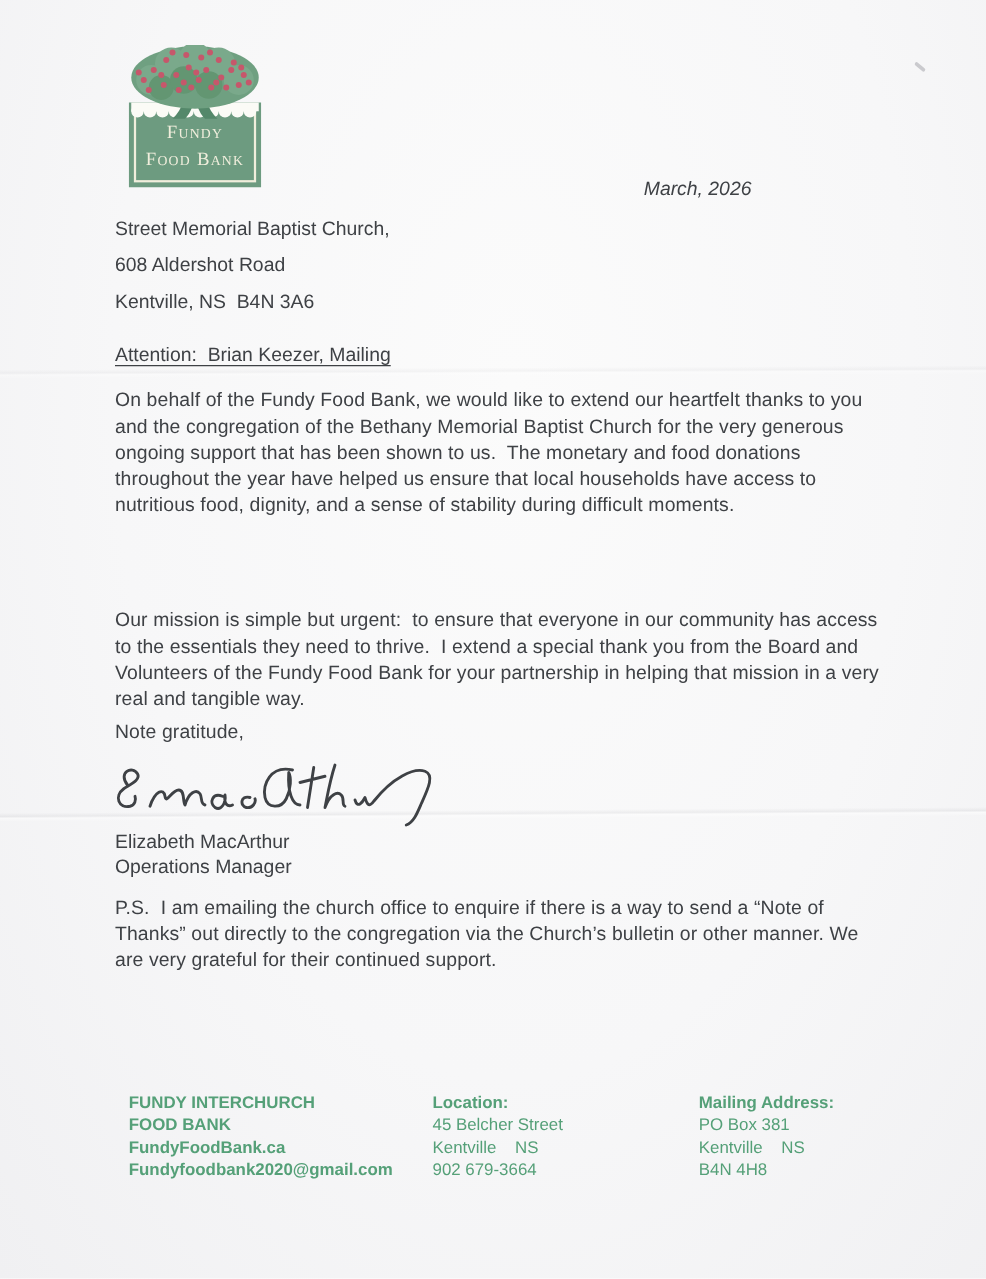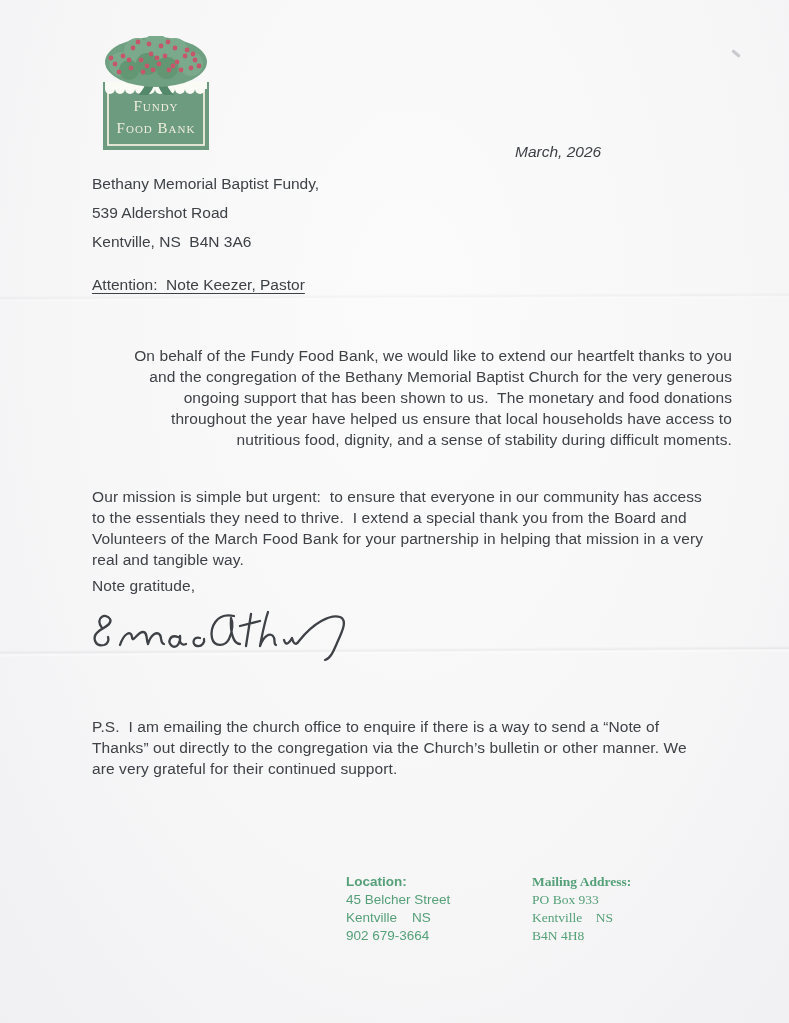--- a/index.html
+++ b/index.html
@@ -18,31 +18,31 @@
     line-height:21px;
     white-space:pre-wrap;
     letter-spacing:0.1px;
   }
   .date{left:515px;top:143px;font-size:15.5px;font-style:italic;}
   .recipient{left:92px;top:169px;font-size:15.5px;line-height:29px;white-space:pre-wrap;}
   .attention{
     left:92px;top:276px;font-size:15.5px;white-space:pre-wrap;
     text-decoration:underline;text-underline-offset:3px;text-decoration-thickness:1.4px;
   }
-  .p1{left:92px;top:345px;width:640px;text-align:right;}
+  .p1{left:92px;top:310px;width:640px;}
   .p2{left:92px;top:437px;width:640px;}
   .p3{left:92px;top:486px;width:640px;}
   .closing{left:92px;top:575px;}
   .sig{left:88px;top:606px;}
   .signer{left:92px;top:664px;font-size:15.5px;line-height:20px;}
   .ps{left:92px;top:716px;width:640px;}
   .footer-col{top:873px;font-size:13.5px;line-height:18px;color:#55a078;white-space:pre-wrap;}
   .fc1{left:103px;font-weight:700;}
   .fc2{left:346px;}
-  .fc3{left:532px;font-family:Liberation Serif, serif;}
+  .fc3{left:559px;}
   .footer-col .hd{font-weight:700;}
   .logo{left:103px;top:36px;width:106px;height:114px;}
   .logo-text{
     position:absolute;width:100%;text-align:center;
     font-family:"Liberation Serif", serif;
     font-variant:small-caps;
     color:#f0eedc;letter-spacing:1px;font-size:15px;line-height:15px;
   }
   .logo-line1{top:63px;}
   .logo-line2{top:85px;}
@@ -136,54 +136,56 @@
           <circle cx="90" cy="18" r="2.4"></circle>
           <circle cx="54" cy="22" r="2.4"></circle>
       </g>
     </svg>
     <div class="logo-text logo-line1">Fundy</div>
     <div class="logo-text logo-line2">Food Bank</div>
   </div>
 
   <div class="abs date">March, 2026</div>
 
-  <div class="abs recipient"><span>Bethany Memorial Baptist Fundy,</span><br><span>539 Aldershot Road</span><br><span>Kentville, NS  B4N 3A6</span></div>
+  <div class="abs recipient"><span>Street Memorial Baptist Church,</span><br><span>608 Aldershot Road</span><br><span>Kentville, NS  B4N 3A6</span></div>
 
-  <div class="abs attention">Attention:  Note Keezer, Pastor</div>
+  <div class="abs attention">Attention:  Brian Keezer, Mailing</div>
 
   <div class="abs body-text p1">On behalf of the Fundy Food Bank, we would like to extend our heartfelt thanks to you
 and the congregation of the Bethany Memorial Baptist Church for the very generous
 ongoing support that has been shown to us.  The monetary and food donations
 throughout the year have helped us ensure that local households have access to
 nutritious food, dignity, and a sense of stability during difficult moments.</div>
   <div class="abs body-text p3">Our mission is simple but urgent:  to ensure that everyone in our community has access
 to the essentials they need to thrive.  I extend a special thank you from the Board and
-Volunteers of the March Food Bank for your partnership in helping that mission in a very
+Volunteers of the Fundy Food Bank for your partnership in helping that mission in a very
 real and tangible way.</div>
 
   <div class="abs body-text closing">Note gratitude,</div>
 
   <div class="abs sig">
     <svg width="280" height="62" viewBox="0 0 280 62">
       <g fill="none" stroke="#2f3236" stroke-width="2.3" stroke-linecap="round" stroke-linejoin="round" opacity="0.92">
         <path d="M14,22 C6,12 18,6 22,13 C25,18 15,22 11,25 C3,31 7,41 16,39 C20,38 21,34 20,31"></path>
         <path d="M32,39 C36,27 43,24 44,31 C45,38 49,26 55,26 C60,26 58,35 60,38 C63,28 69,25 72,29 C74,32 72,37 76,38"></path>
         <path d="M90,31 C82,28 79,36 84,40 C89,43 93,36 92,30 C91,37 94,40 98,38"></path>
         <path d="M112,32 C104,30 104,39 109,40 C114,41 117,36 116,33"></path>
         <path d="M146,10 C128,6 122,22 124,32 C126,41 137,41 141,33 C145,25 145,16 143,12 C142,28 146,38 152,38"></path>
         <path d="M163,8 L158,40 M152,20 L172,15"></path>
         <path d="M180,6 C176,18 174,30 172,40 C176,29 182,27 185,30 C188,33 185,38 188,39"></path>
         <path d="M196,34 C198,41 202,36 204,32 C205,36 207,41 211,35 C226,16 243,8 252,11 C260,14 254,26 249,37 C246,44 243,52 237,54"></path>
       </g>
     </svg>
   </div>
 
+  <div class="abs signer"><span>Elizabeth MacArthur</span><br><span>Operations Manager</span></div>
 
   <div class="abs body-text ps">P.S.  I am emailing the church office to enquire if there is a way to send a “Note of
 Thanks” out directly to the congregation via the Church’s bulletin or other manner. We
 are very grateful for their continued support.</div>
 
+  <div class="abs footer-col fc1"><span>FUNDY INTERCHURCH</span><br><span>FOOD BANK</span><br><span>FundyFoodBank.ca</span><br><span>Fundyfoodbank2020@gmail.com</span></div>
 
   <div class="abs footer-col fc2"><span class="hd">Location:</span><br><span>45 Belcher Street</span><br><span>Kentville    NS</span><br><span>902 679-3664</span></div>
 
-  <div class="abs footer-col fc3"><span class="hd">Mailing Address:</span><br><span>PO Box 933</span><br><span>Kentville    NS</span><br><span>B4N 4H8</span></div>
+  <div class="abs footer-col fc3"><span class="hd">Mailing Address:</span><br><span>PO Box 381</span><br><span>Kentville    NS</span><br><span>B4N 4H8</span></div>
 
 </div>
 
 </body></html>

